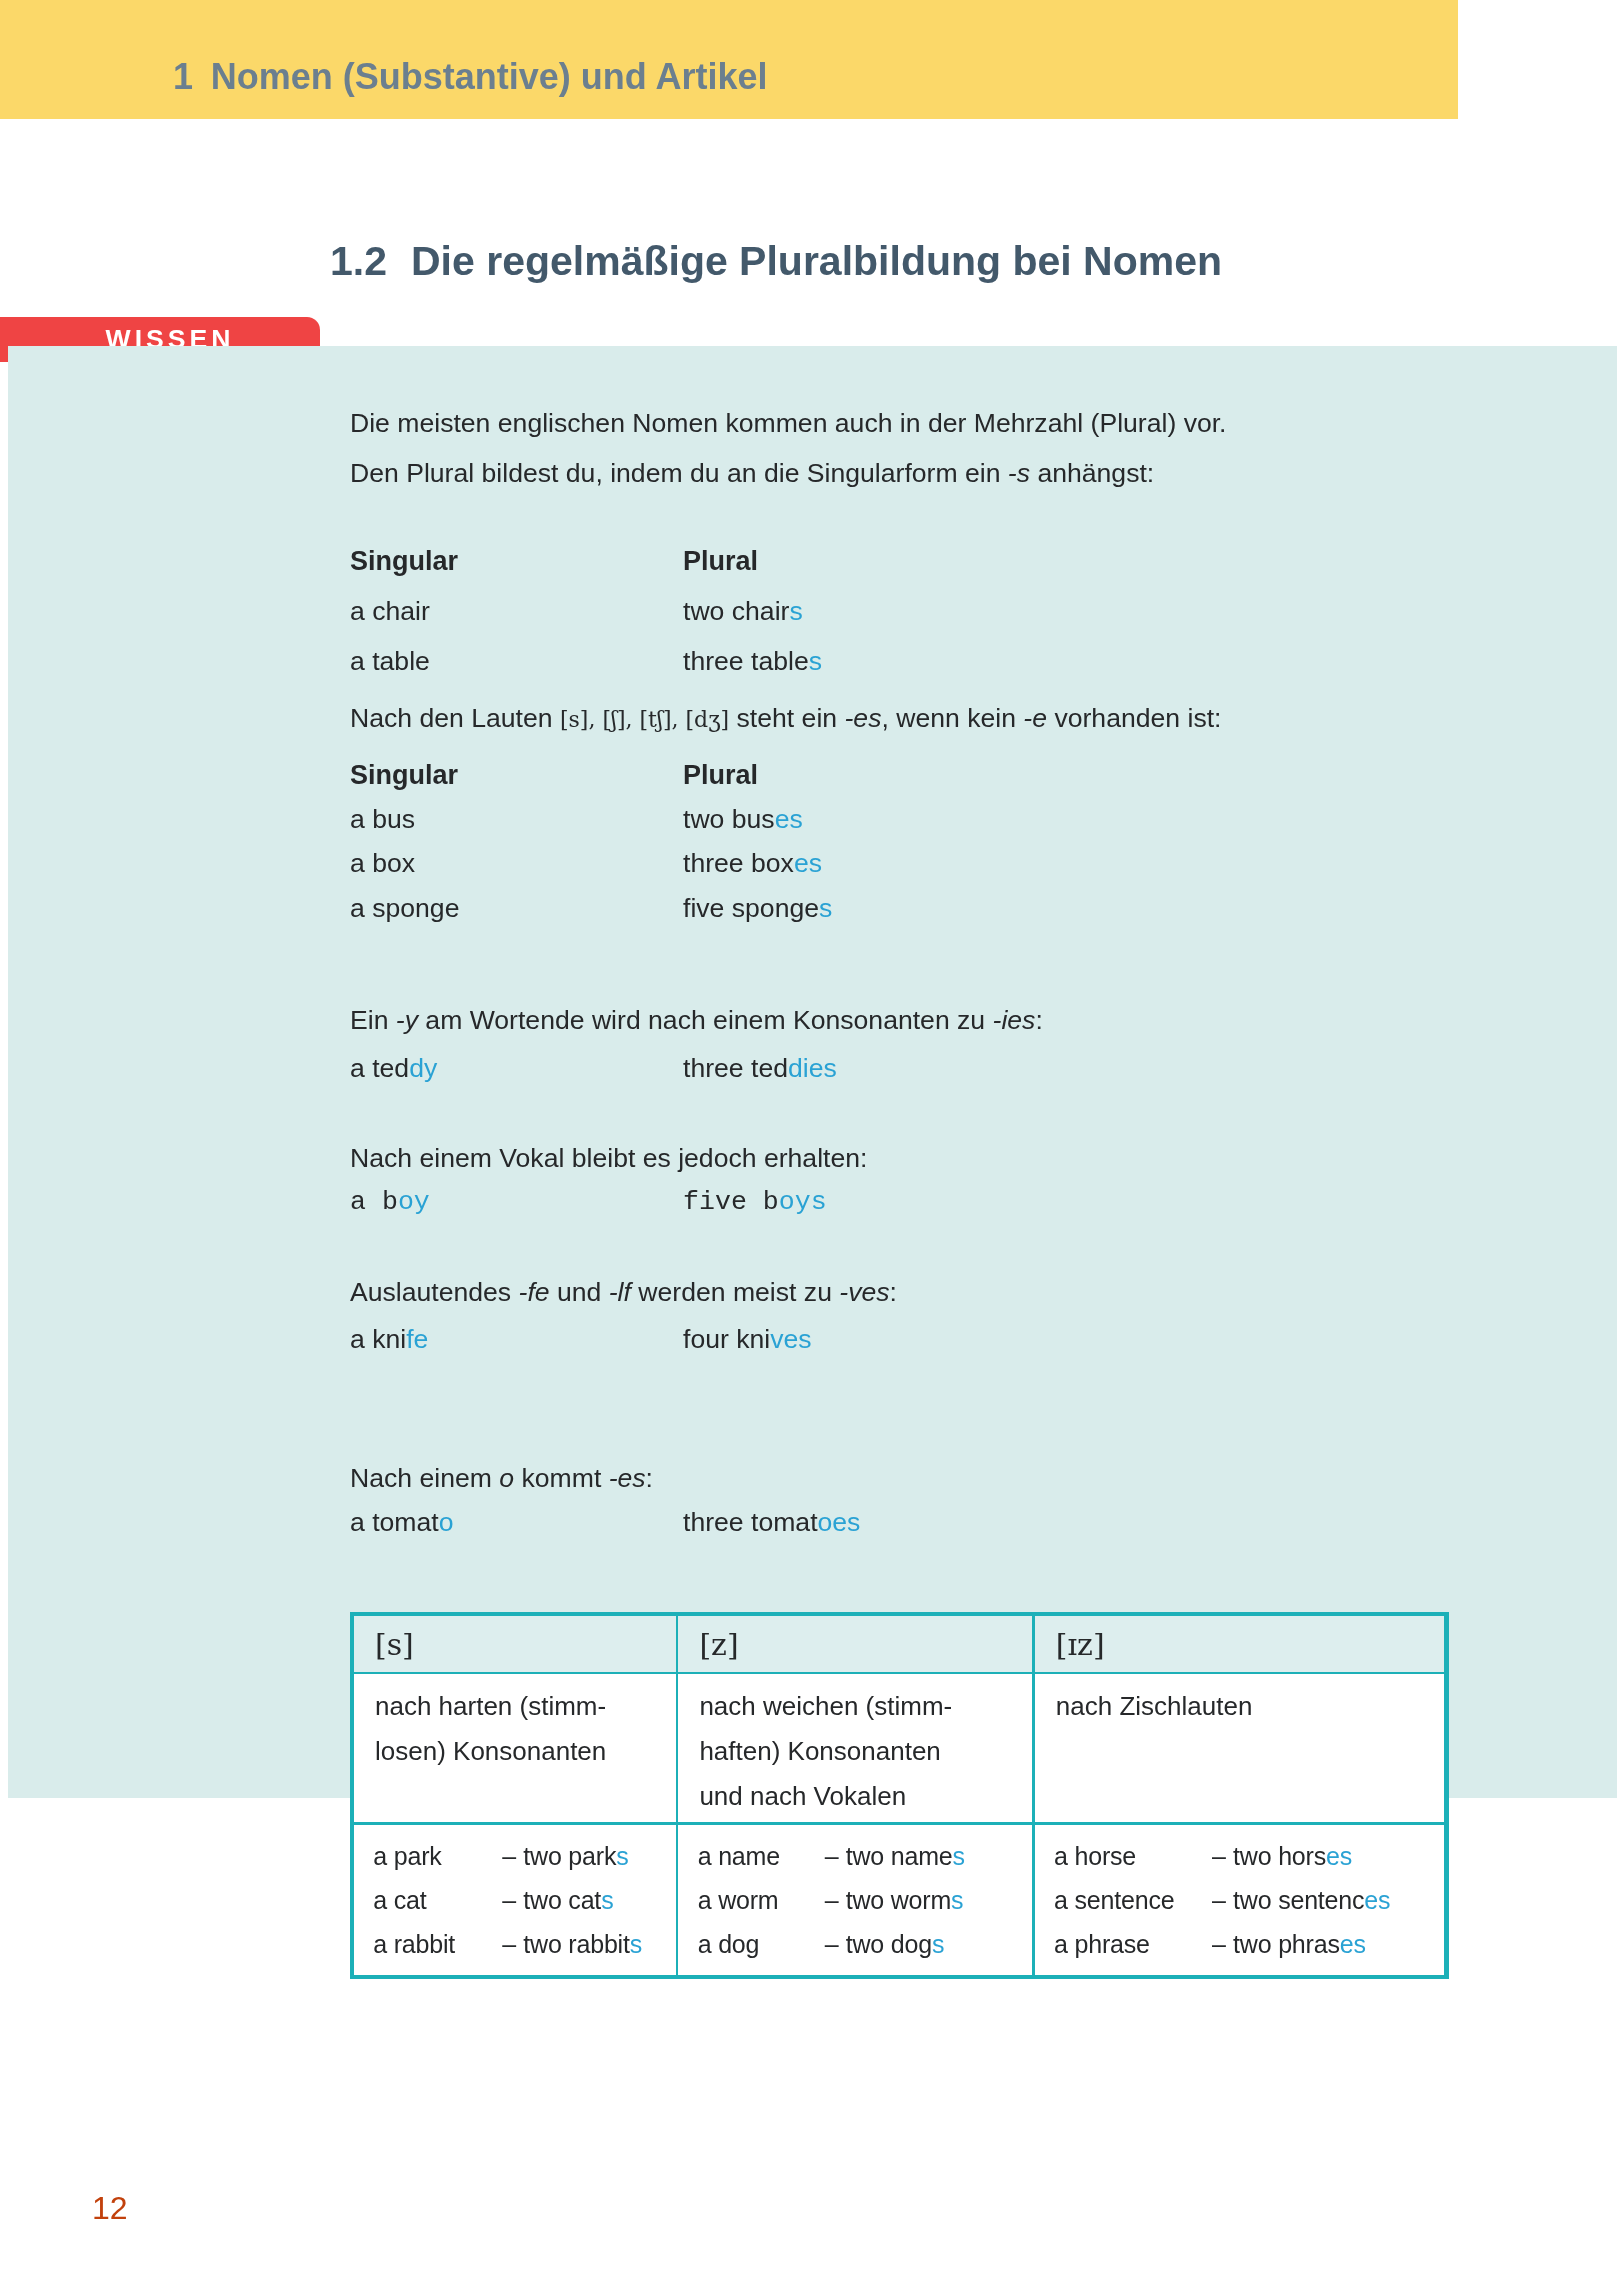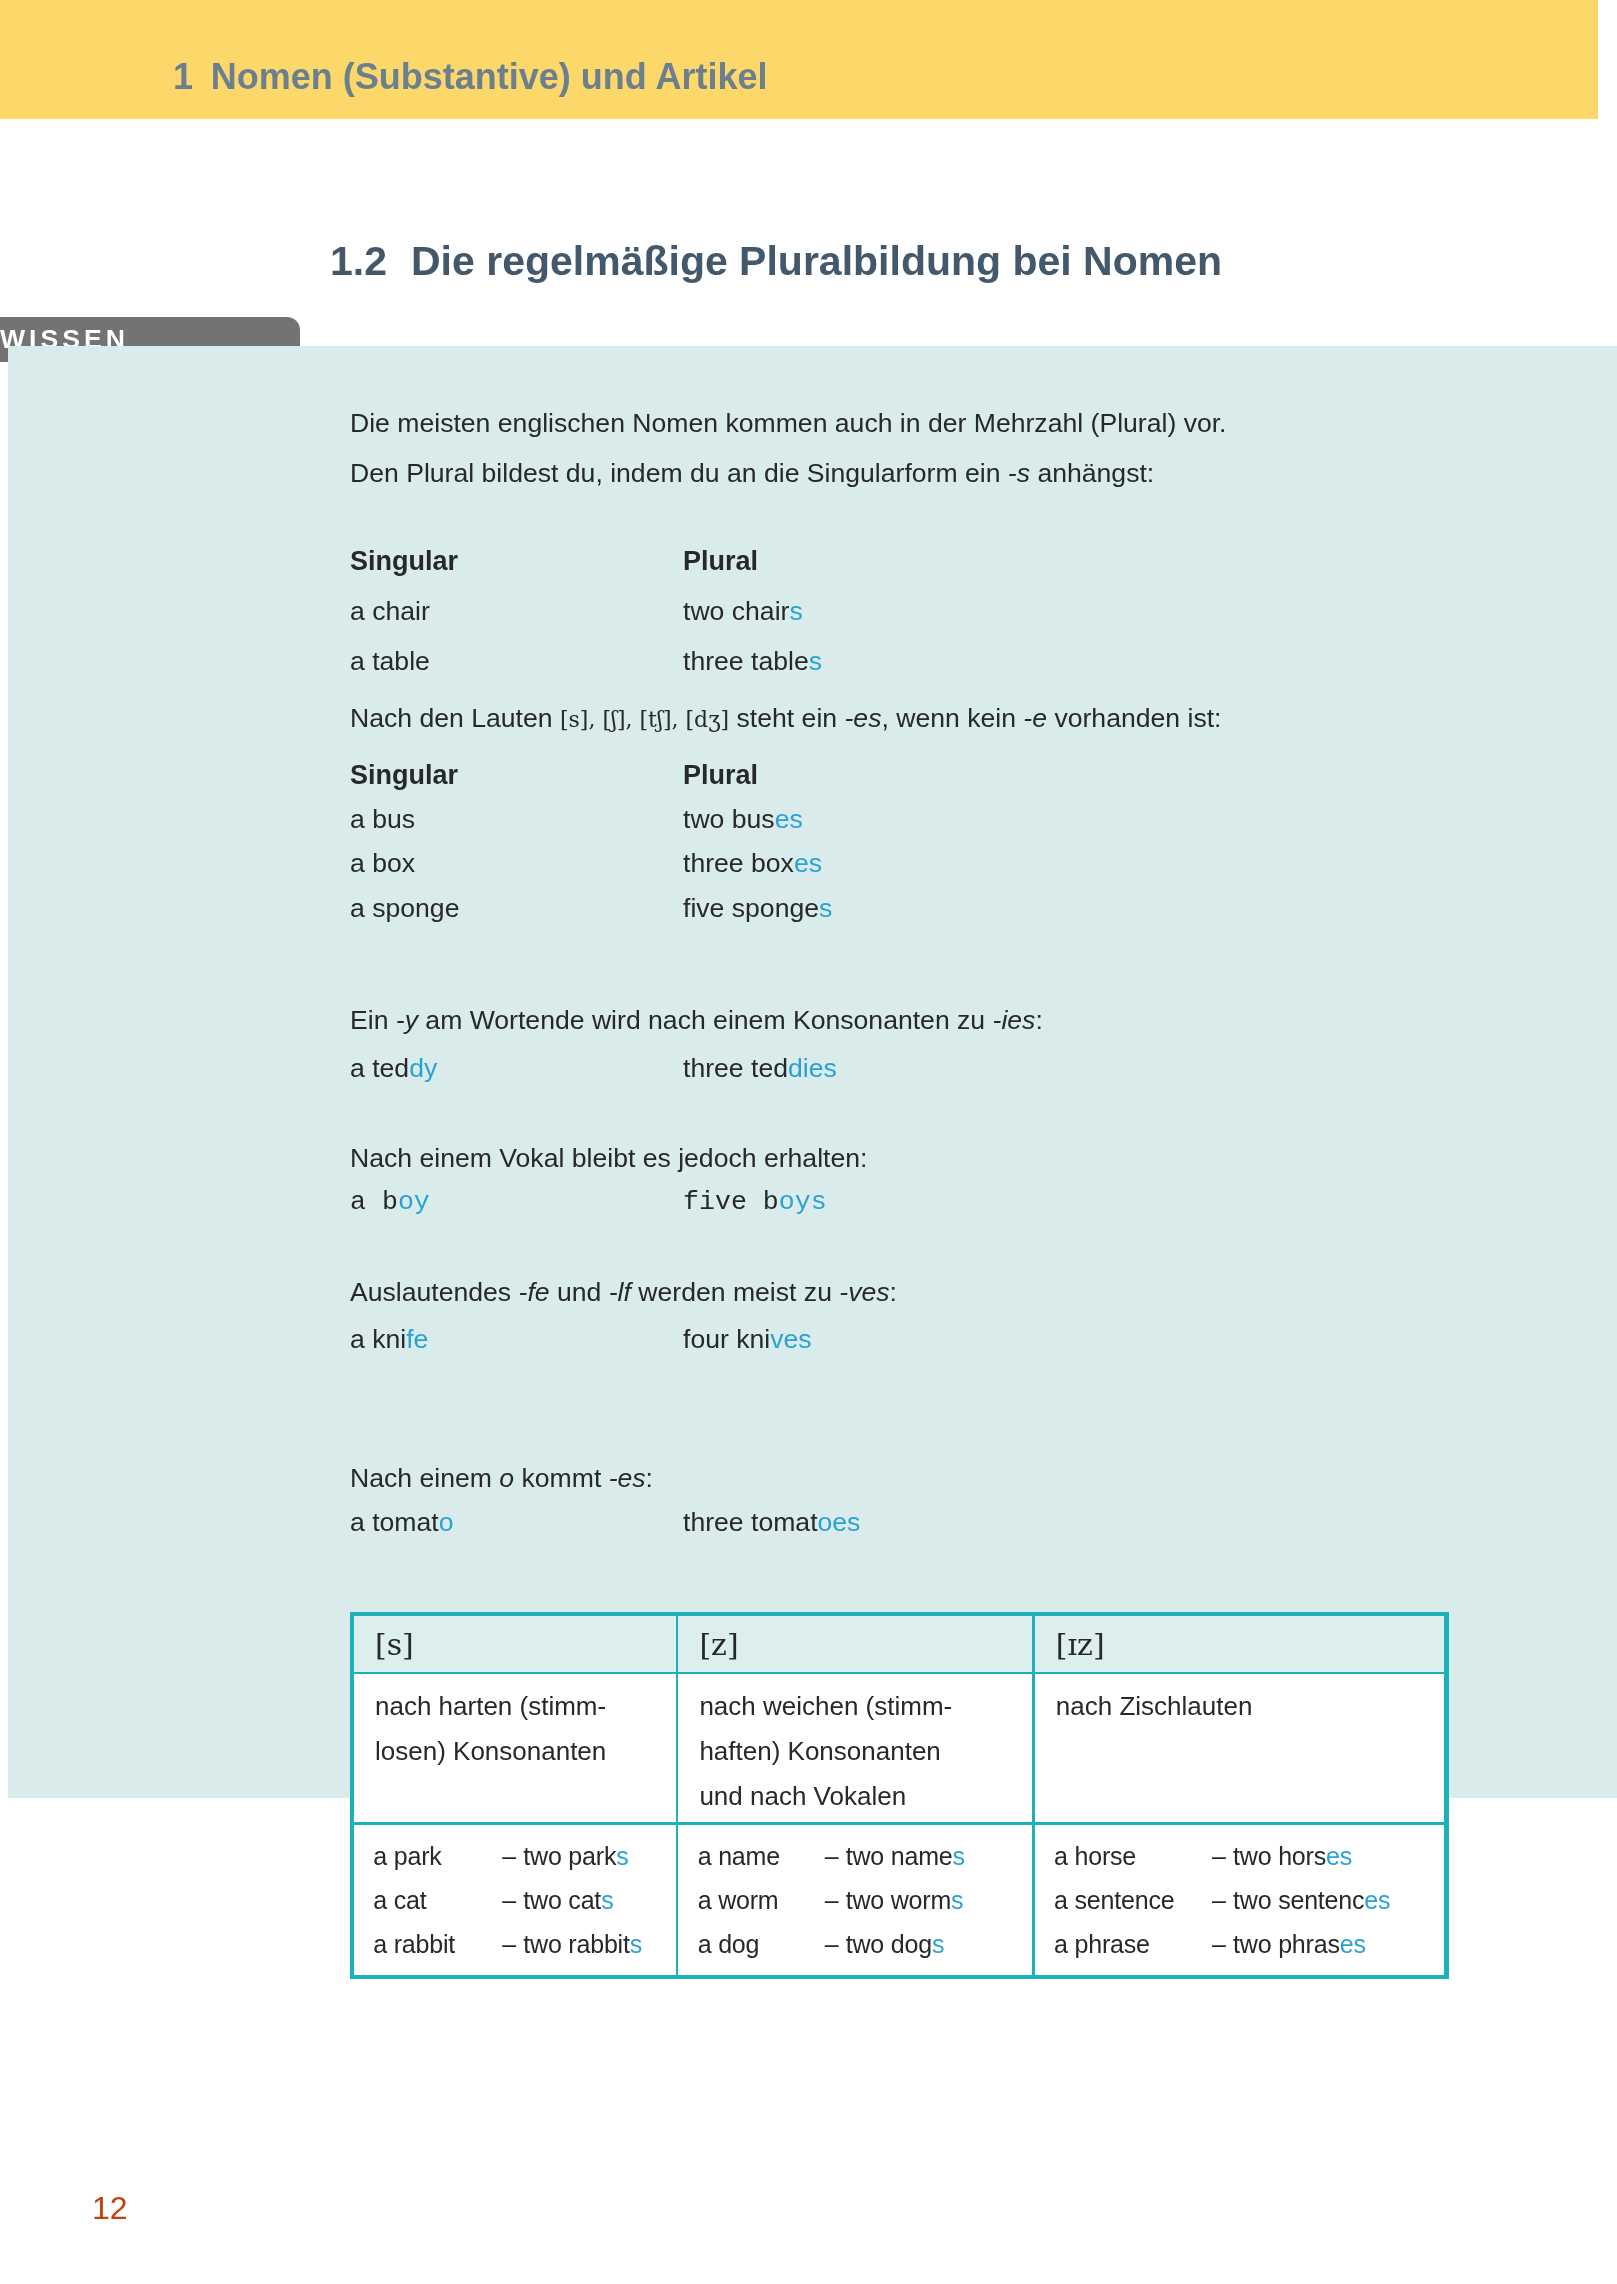--- a/index.html
+++ b/index.html
@@ -2,39 +2,39 @@
 <html style="font-size:13px"><head>
 <meta charset="utf-8">
 <style>
   html,body{margin:0;padding:0;}
   body{
     width:1618px;height:2284px;position:relative;background:#ffffff;
     font-family:"Liberation Sans",sans-serif;color:#26282a;overflow:hidden;
   }
   
   .chapter-band{
-    position:absolute;left:0;top:0;width:1598px;height:119px;
+    position:absolute;left:0;top:0;width:1458px;height:119px;
     background:#fbd869;
   }
   .chapter-title{
     position:absolute;left:173px;top:56px;
     font-size:36px;font-weight:700;color:#6b7f8f;white-space:pre;
   }
   .chapter-title .gap{display:inline-block;width:17.7px;}
   
   .section-heading{
     position:absolute;left:330px;top:238px;
     font-size:41px;font-weight:700;color:#43596b;white-space:nowrap;
   }
   .section-heading .num{margin-right:24px;}
   
   .wissen-badge{
     position:absolute;left:0;top:317px;width:300px;height:45px;
-    background:#737373;border-radius:0 13px 13px 0;
-    display:flex;align-items:center;justify-content:flex-start;
+    background:#ef4444;border-radius:0 13px 13px 0;
+    display:flex;align-items:center;justify-content:center;padding-left:20px;
   }
   .wissen-badge span{
     color:#ffffff;font-size:26.6px;font-weight:700;letter-spacing:4px;
   }
   
   .panel{
     position:absolute;left:8px;top:346px;width:1618px;height:1452px;
     background:#d9eceb;
   }
   .row{position:absolute;left:342px;font-size:26.6px;line-height:35px;white-space:nowrap;}

